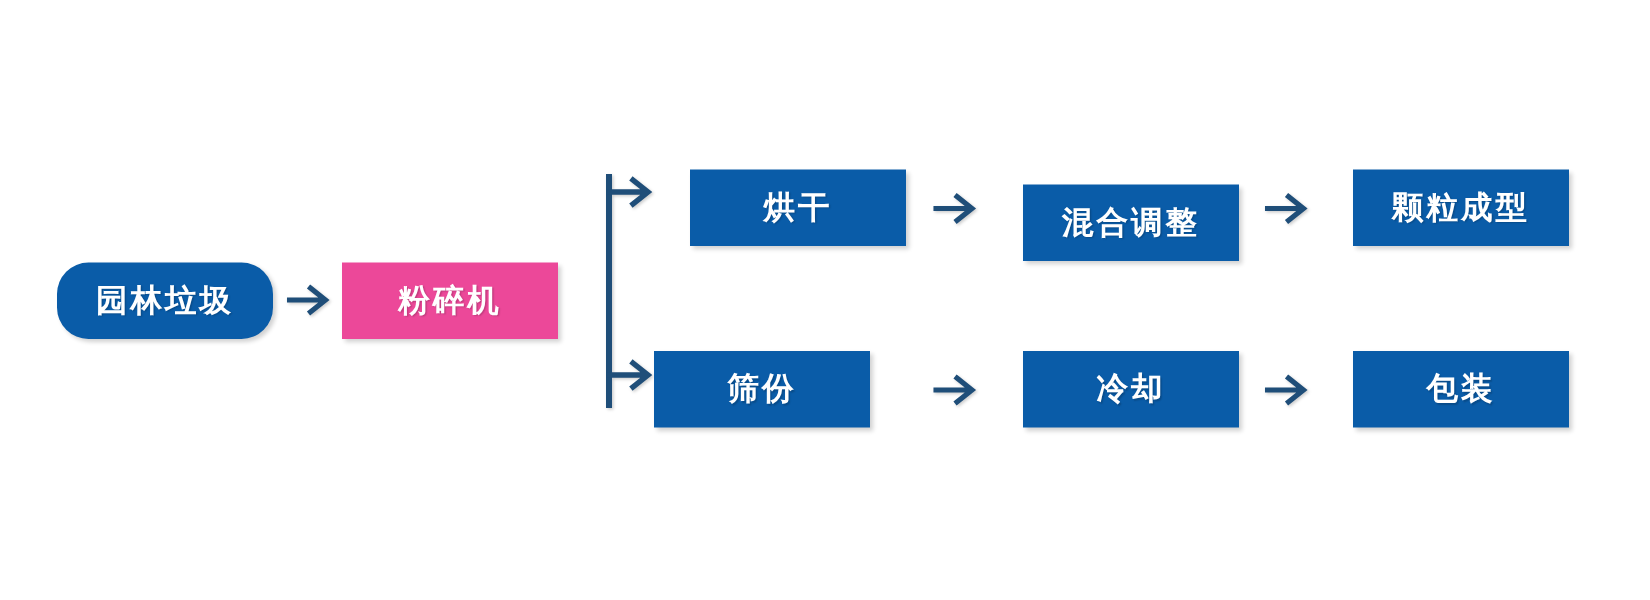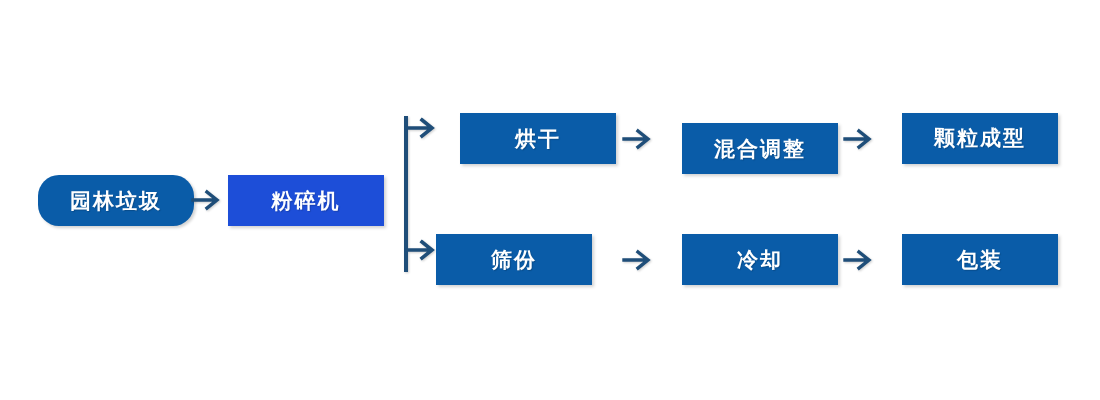--- a/index.html
+++ b/index.html
@@ -17,37 +17,37 @@
   #canvas {
     position: relative;
     width: 1100px;
     height: 400px;
     background: #ffffff;
   }
 
   
   .node {
     position: absolute;
-    width: 156px;
+    width: 144px;
     height: 51px;
     display: flex;
     align-items: center;
     justify-content: center;
     box-sizing: border-box;
     color: #ffffff;
     font-size: 21px;
     font-weight: 700;
     letter-spacing: 2px;
     line-height: 1;
     white-space: nowrap;
     text-shadow: 1px 1px 1px rgba(0,0,0,0.18);
     box-shadow: 2px 2px 3px rgba(0,0,0,0.18);
   }
   .node.blue { background: #0a5ca8; }
-  .node.red  { background: #1d4ed8; }
+  .node.red  { background: #ec4899; }
 
   .node-label {
     pointer-events: none;
   }
 
   
   .arrow {
     position: absolute;
     width: 34px;
     height: 30px;

